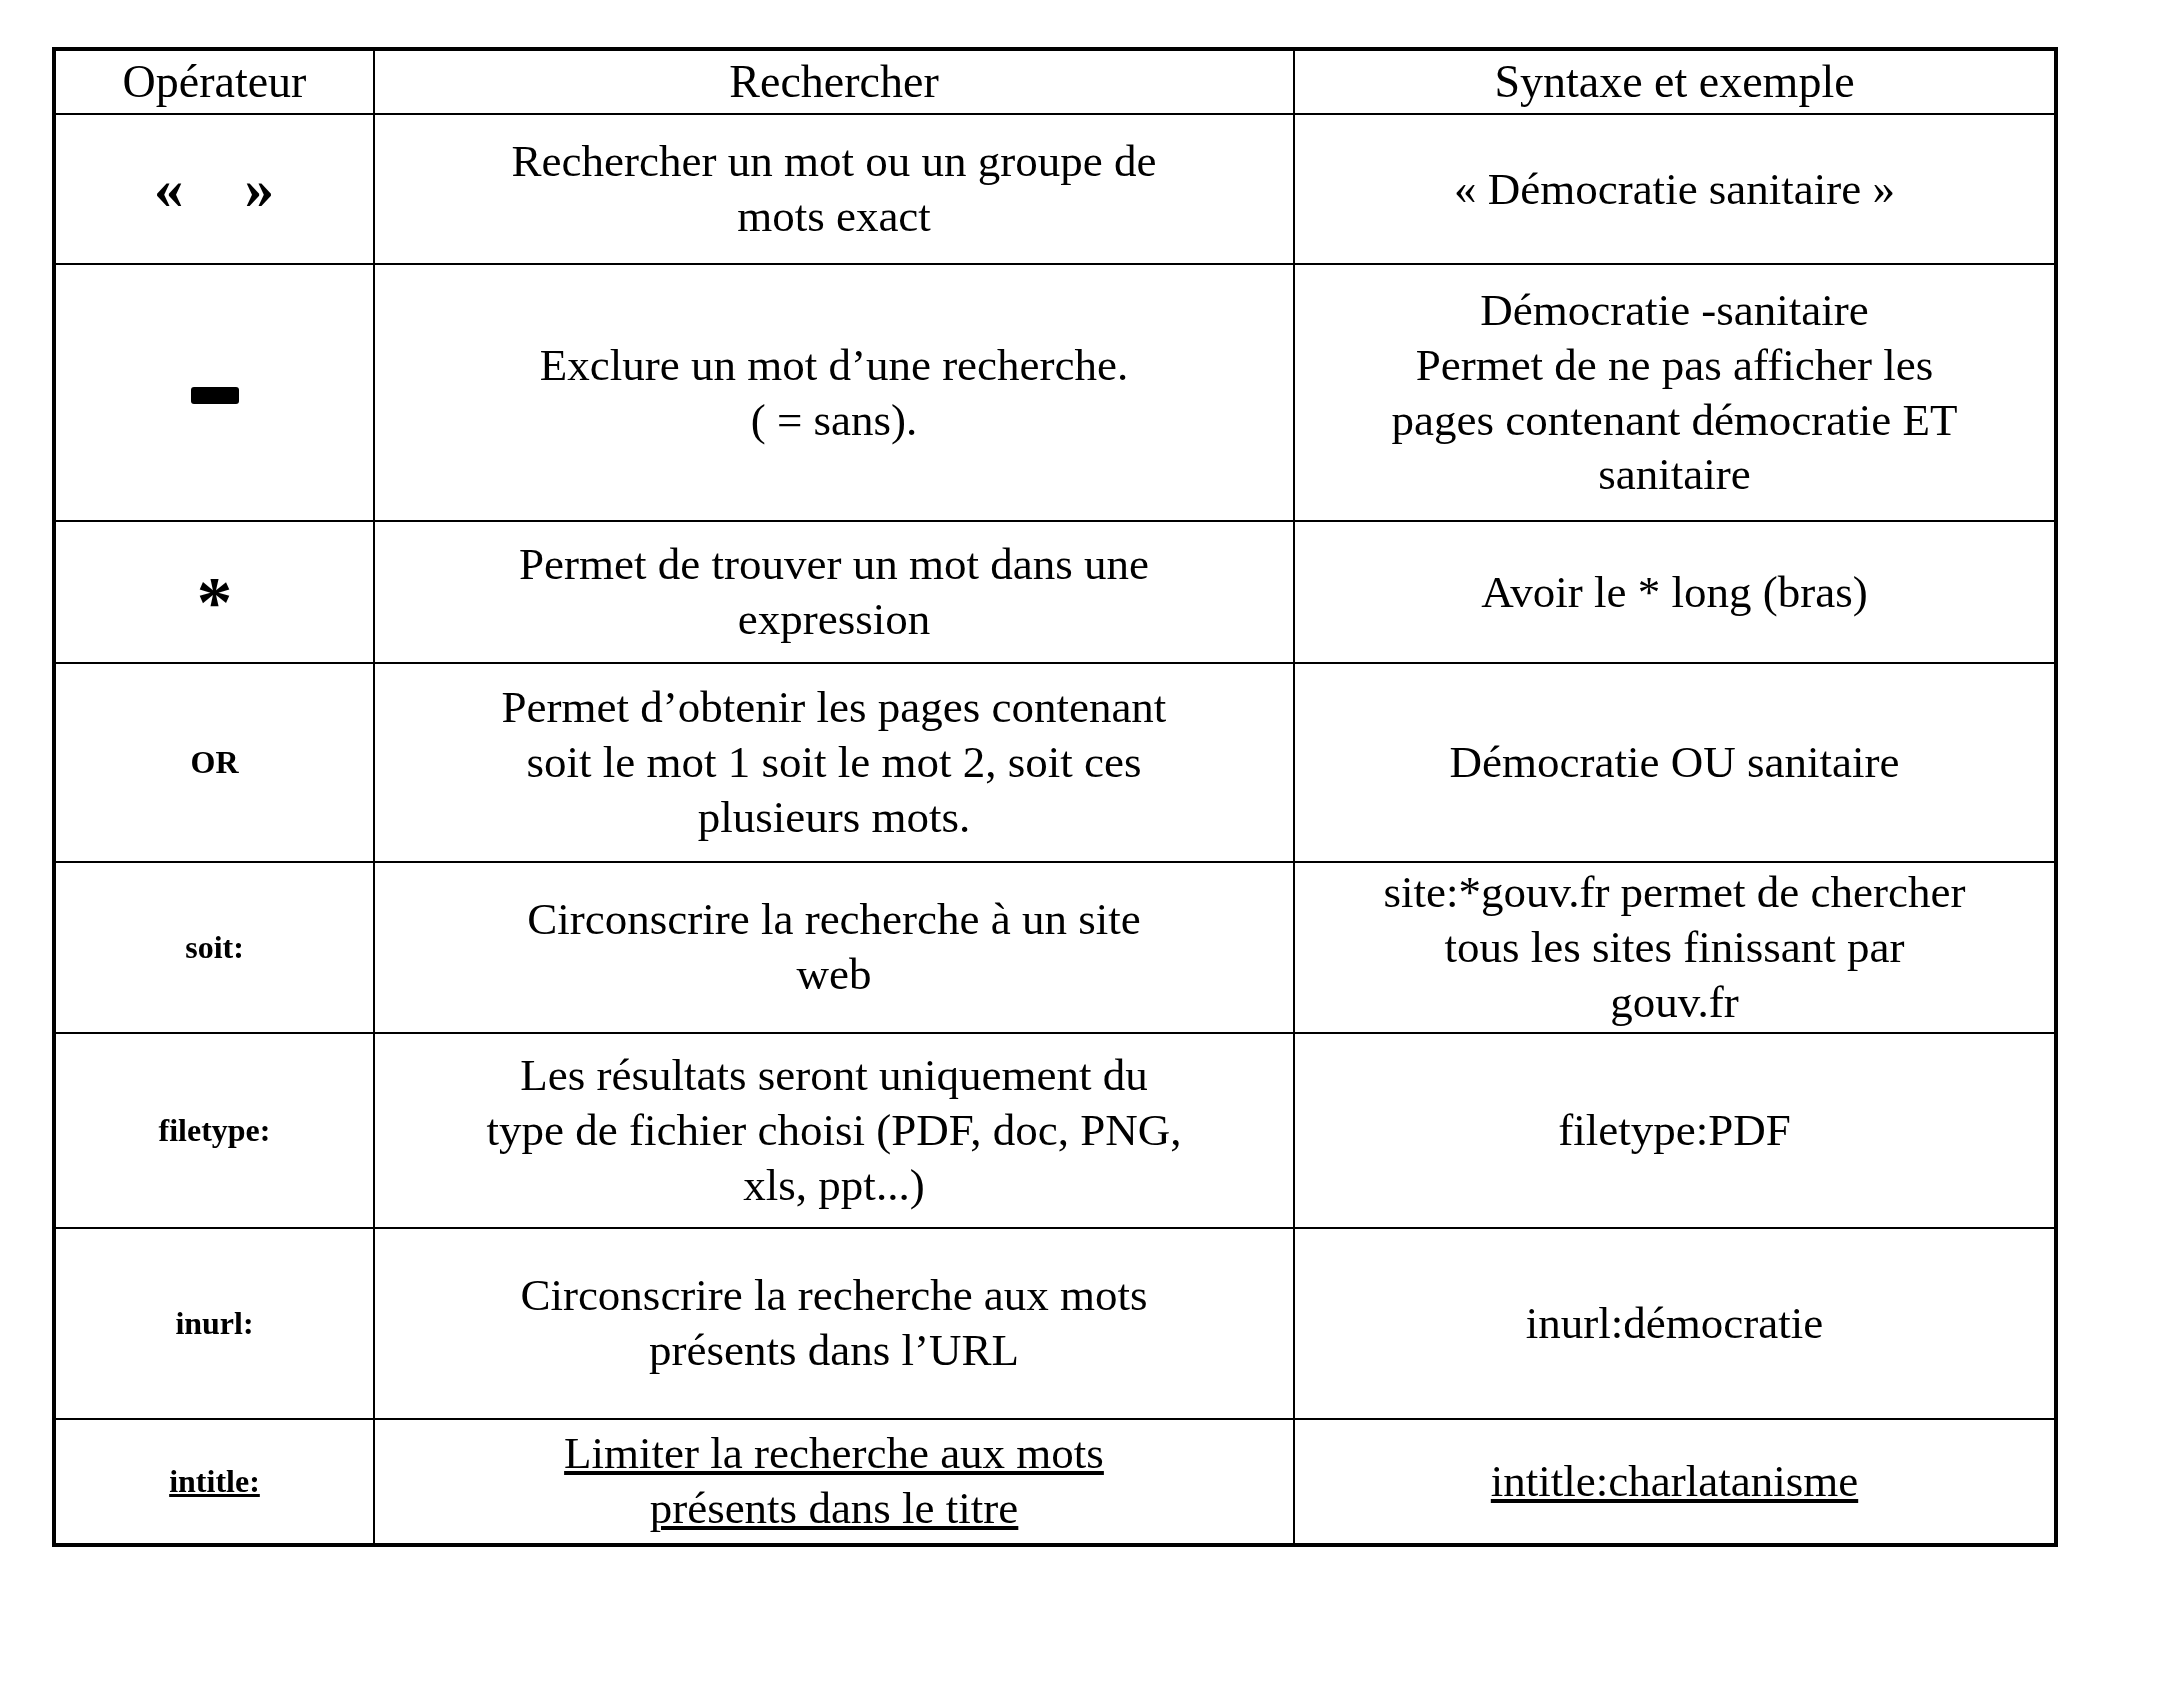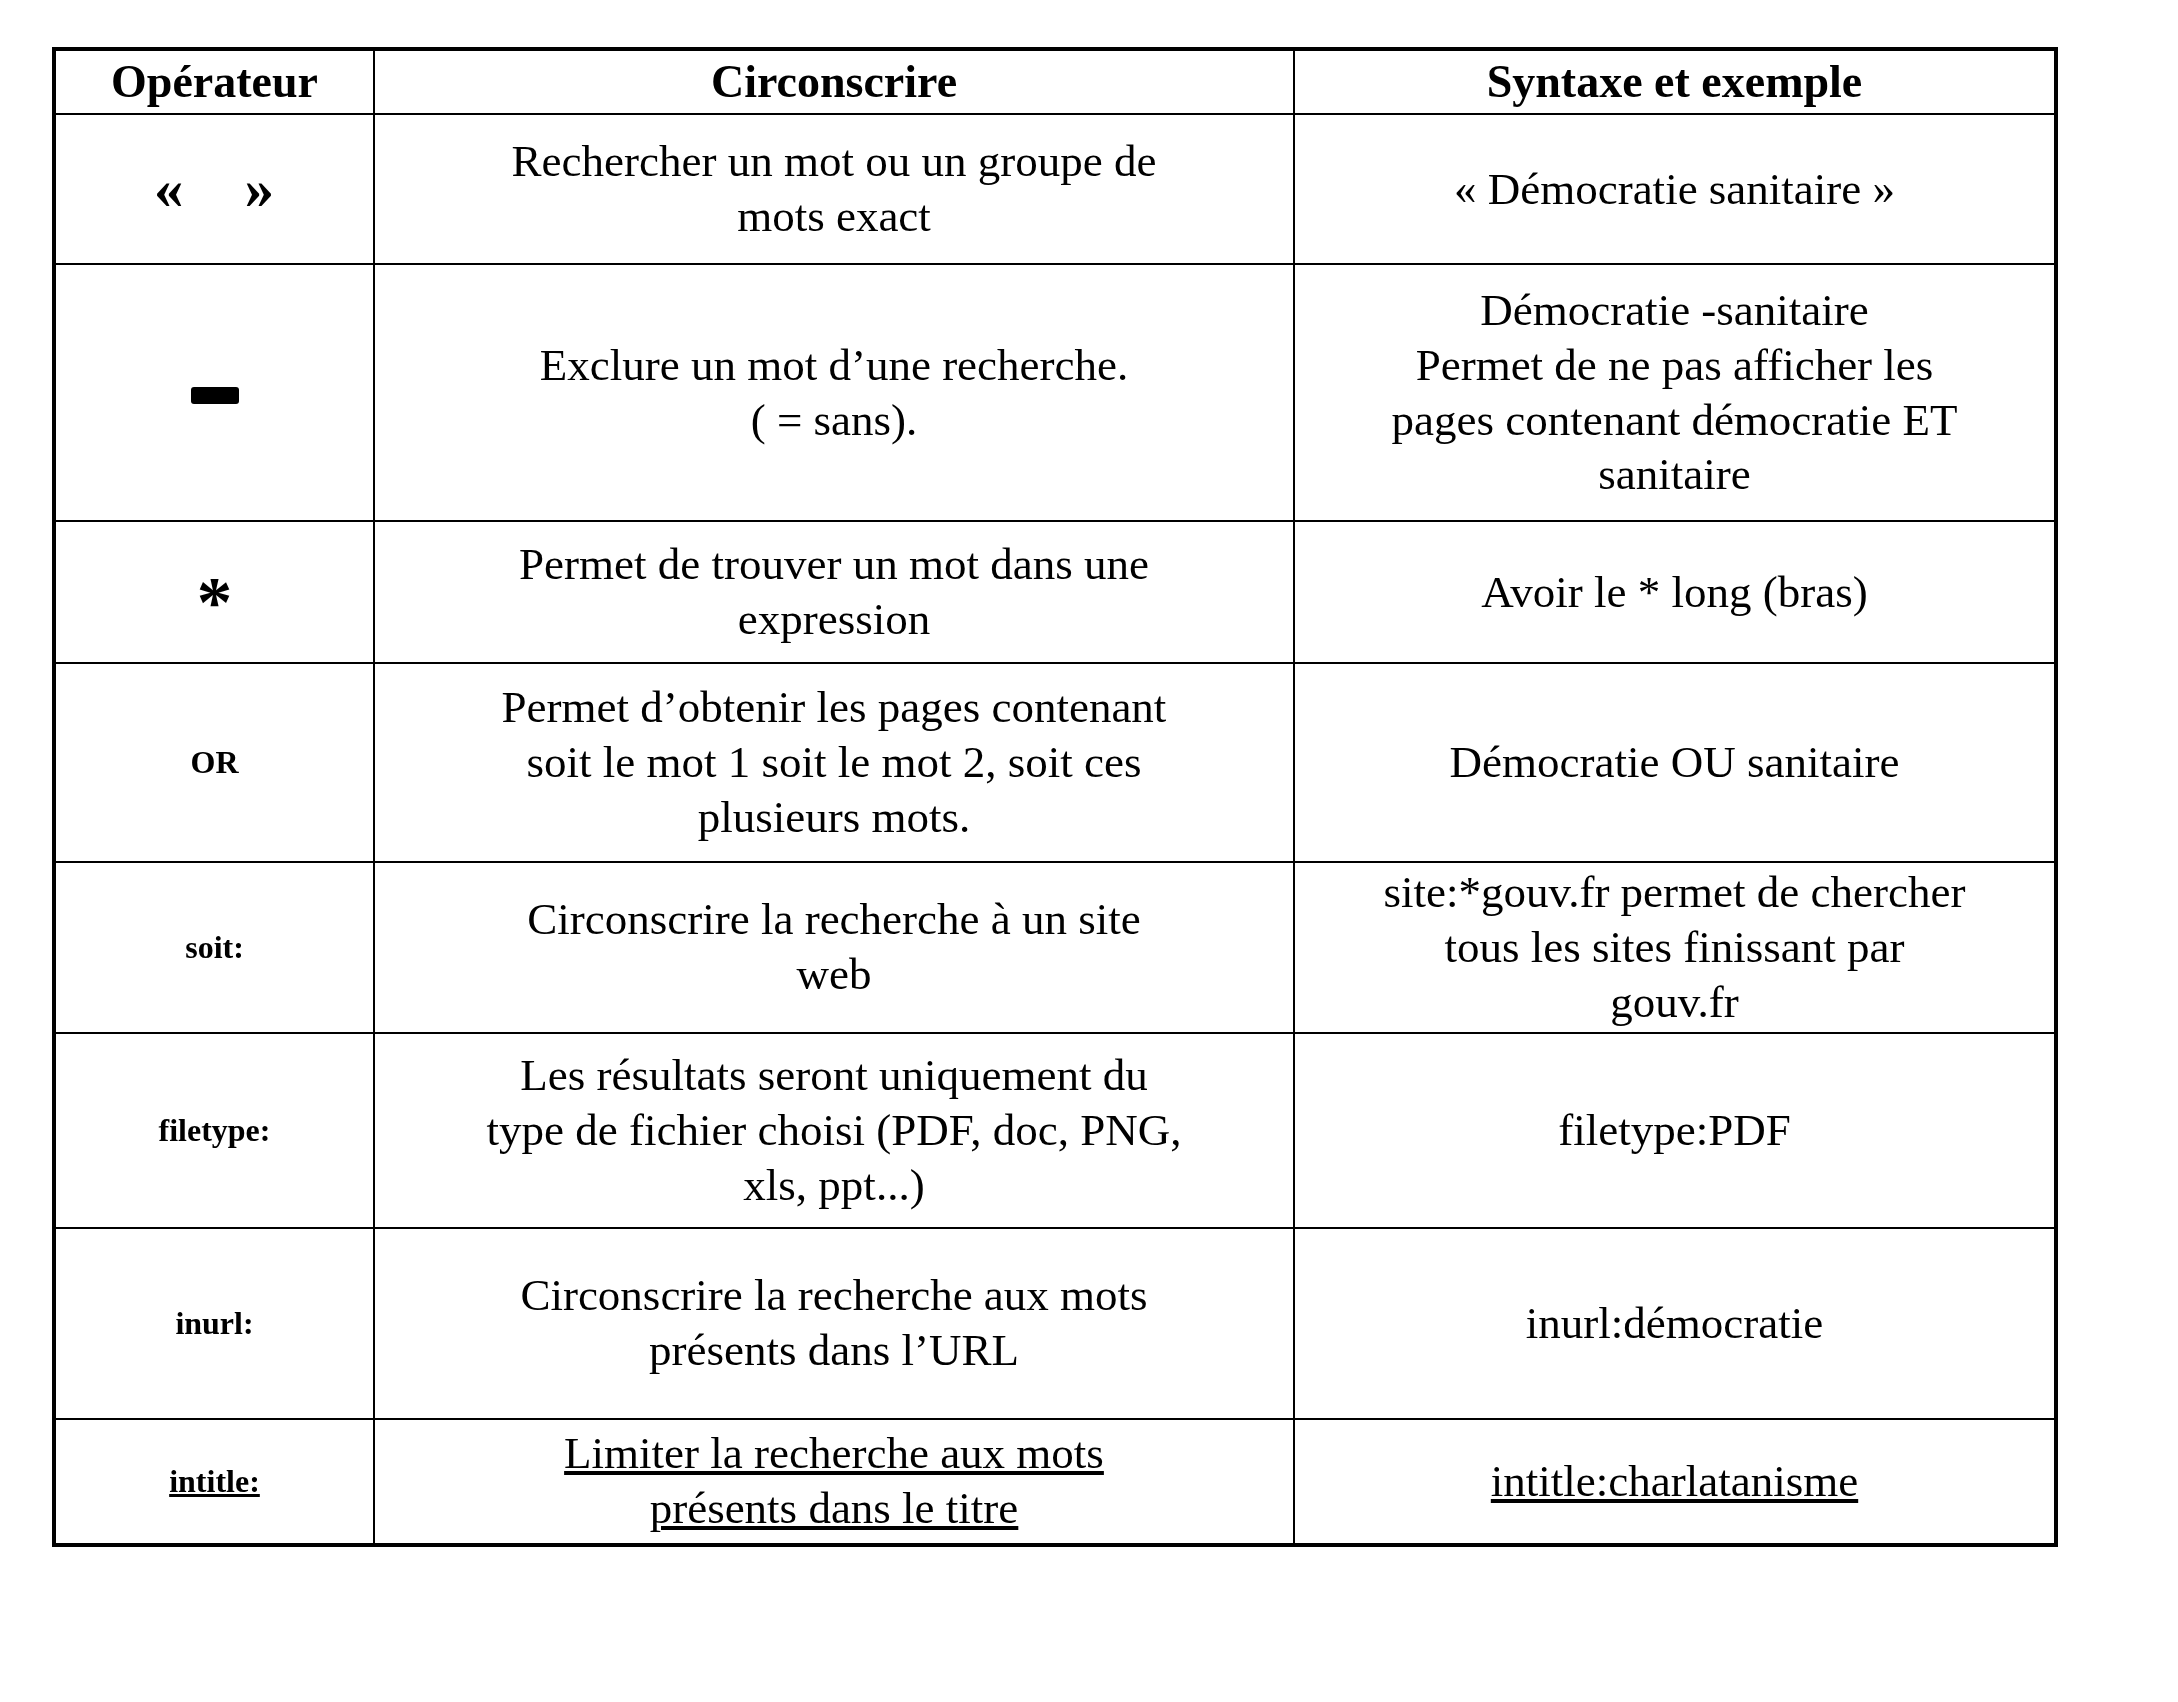--- a/index.html
+++ b/index.html
@@ -19,21 +19,21 @@
   col.c-syn{width:762px;}
   th,td{
     border:2px solid #000;
     text-align:center;
     vertical-align:middle;
     padding:2px 12px;
     font-size:45px;
     line-height:1.22;
   }
   thead tr{height:65px;}
-  thead th{font-weight:bold;font-size:46px;}
+  thead th{font-weight:normal;font-size:46px;}
   tbody tr:nth-child(1){height:150px;}
   tbody tr:nth-child(2){height:257px;}
   tbody tr:nth-child(3){height:142px;}
   tbody tr:nth-child(4){height:199px;}
   tbody tr:nth-child(5){height:134px;}
   tbody tr:nth-child(6){height:195px;}
   tbody tr:nth-child(7){height:191px;}
   tbody tr:nth-child(8){height:126px;text-decoration:underline;}
   tbody tr:nth-child(9){height:133px;}
   td.usage-cell, td.syntax-cell{white-space:pre-line;}
@@ -54,21 +54,21 @@
 <div class="page">
   <table class="ops">
     <colgroup>
       <col class="c-op">
       <col class="c-use">
       <col class="c-syn">
     </colgroup>
     <thead>
       <tr>
           <th>Opérateur</th>
-          <th>Circonscrire</th>
+          <th>Rechercher</th>
           <th>Syntaxe et exemple</th>
         </tr>
     </thead>
     <tbody>
         <tr>
           <td class="op-cell op-quotes">« »</td>
           <td class="usage-cell">Rechercher un mot ou un groupe de
 mots exact</td>
           <td class="syntax-cell">« Démocratie sanitaire »</td>
         </tr>

